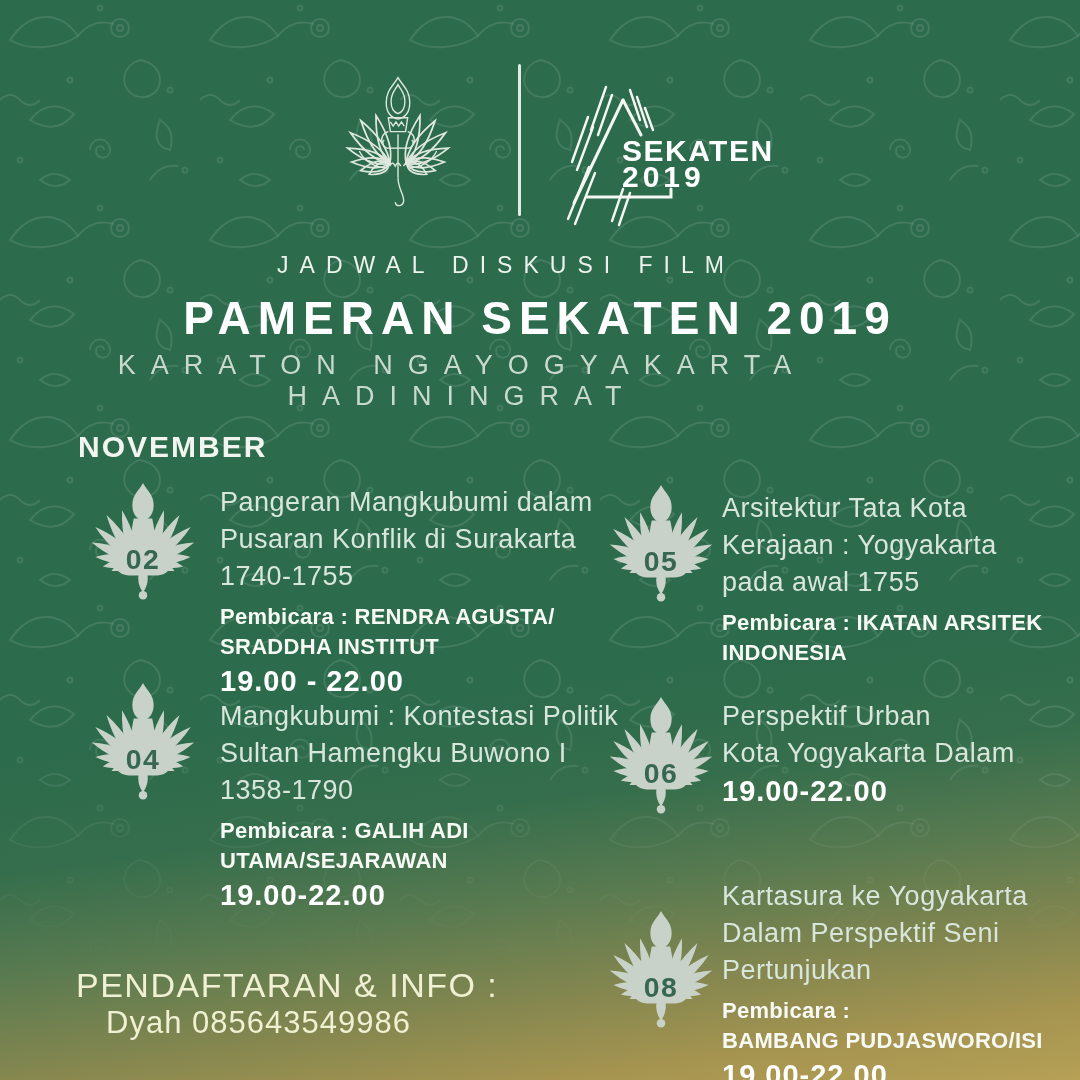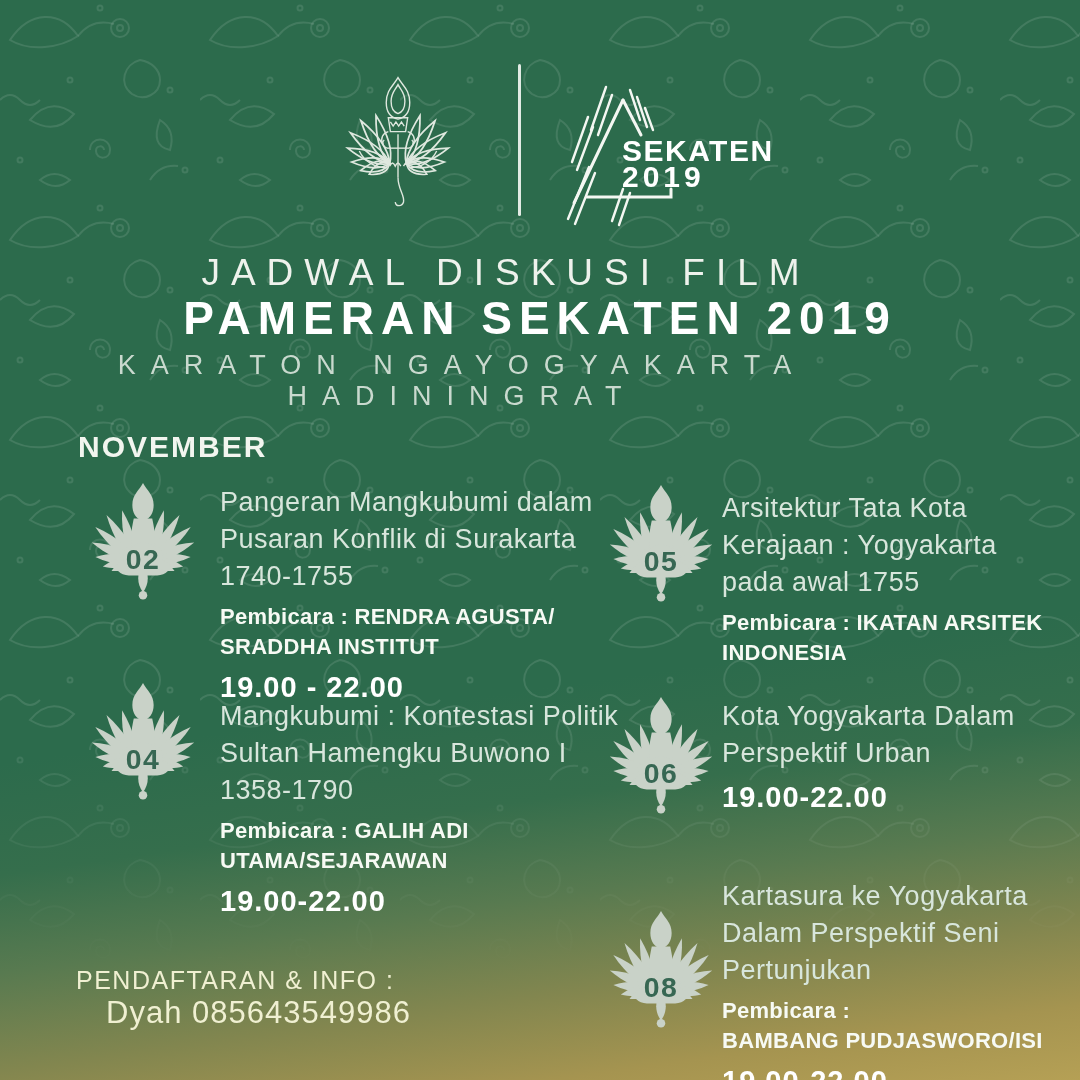--- a/index.html
+++ b/index.html
@@ -19,41 +19,41 @@
     position:absolute;left:0;top:0;z-index:1;pointer-events:none;
     -webkit-mask-image:linear-gradient(180deg,#000 0%,#000 66%,rgba(0,0,0,0) 90%);
     mask-image:linear-gradient(180deg,#000 0%,#000 66%,rgba(0,0,0,0) 90%);
   }
   .layer{position:absolute;z-index:2;}
   
   .karaton-emblem{left:322px;top:72px;width:152px;height:162px;}
   .divider{left:518px;top:64px;width:3px;height:152px;background:rgba(242,246,241,.92);border-radius:2px;}
   .sekaten-logo{left:560px;top:70px;width:260px;height:170px;}
   .title-1{left:0;top:252px;width:1012px;text-align:center;color:#eef2ec;
-    font-size:37px;font-weight:500;letter-spacing:11px;}
+    font-size:23px;font-weight:500;letter-spacing:11px;}
   .title-2{left:0;top:291px;width:1080px;text-align:center;color:#ffffff;
     font-size:46px;font-weight:800;letter-spacing:7px;}
   .title-3{left:0;top:350px;width:924px;text-align:center;color:#c9d9ce;
     font-size:27px;font-weight:400;letter-spacing:15px;}
   .month{left:78px;top:430px;font-size:30px;font-weight:700;letter-spacing:2px;color:#f2f5ef;}
   
   .item{position:absolute;z-index:2;}
   .badge{position:absolute;left:0;top:0;width:142px;height:142px;}
   .badge svg{width:100%;height:100%;display:block;}
   .badge-num{
     font-family:"Liberation Sans",sans-serif;font-weight:700;font-size:40px;
     letter-spacing:2px;fill:var(--badge-number,#376753);
   }
   .itext{position:absolute;}
   .ititle{font-size:27px;line-height:37px;letter-spacing:.5px;color:var(--item-title-text,#d8e6dc);}
   .ispeaker{margin-top:7px;font-size:22px;line-height:30px;font-weight:700;letter-spacing:.3px;color:#f7faf4;}
-  .itime{margin-top:9px;font-size:29px;font-weight:700;letter-spacing:1px;color:#ffffff;}
+  .itime{margin-top:3px;font-size:29px;font-weight:700;letter-spacing:1px;color:#ffffff;}
   
   .footer{left:76px;top:966px;color:var(--footer-text,#f0f0d2);}
-  .footer .f1{font-size:25px;letter-spacing:1.5px;}
+  .footer .f1{font-size:34px;letter-spacing:1.5px;}
   .footer .f2{font-size:31px;letter-spacing:1px;padding-left:30px;}
 </style>
 </head>
 <body>
 
 <div class="poster">
 
   <svg class="batik" width="1080" height="1080">
     <defs>
       <path id="feather" d="M0,0 C7,-10 8,-26 0,-48 C-8,-26 -7,-10 0,0 Z"></path>
@@ -243,22 +243,22 @@
 
   <div class="item" style="left:590px;top:690px;">
     <div class="badge">
       <svg viewBox="0 0 200 200">
         <use href="#badge-sil"></use>
         <text x="100" y="131" text-anchor="middle" class="badge-num">06</text>
       </svg>
     </div>
     <div class="itext" style="left:132px;top:8px;width:350px;">
       <div class="ititle">
+        <div>Perspektif Urban</div>
         <div>Kota Yogyakarta Dalam</div>
-        <div>Perspektif Urban</div>
       </div>
       <div class="itime">19.00-22.00</div>
     </div>
   </div>
 
   <div class="item" style="left:590px;top:886px;">
     <div class="badge" style="top:18px;">
       <svg viewBox="0 0 200 200">
         <use href="#badge-sil"></use>
         <text x="100" y="131" text-anchor="middle" class="badge-num">08</text>

